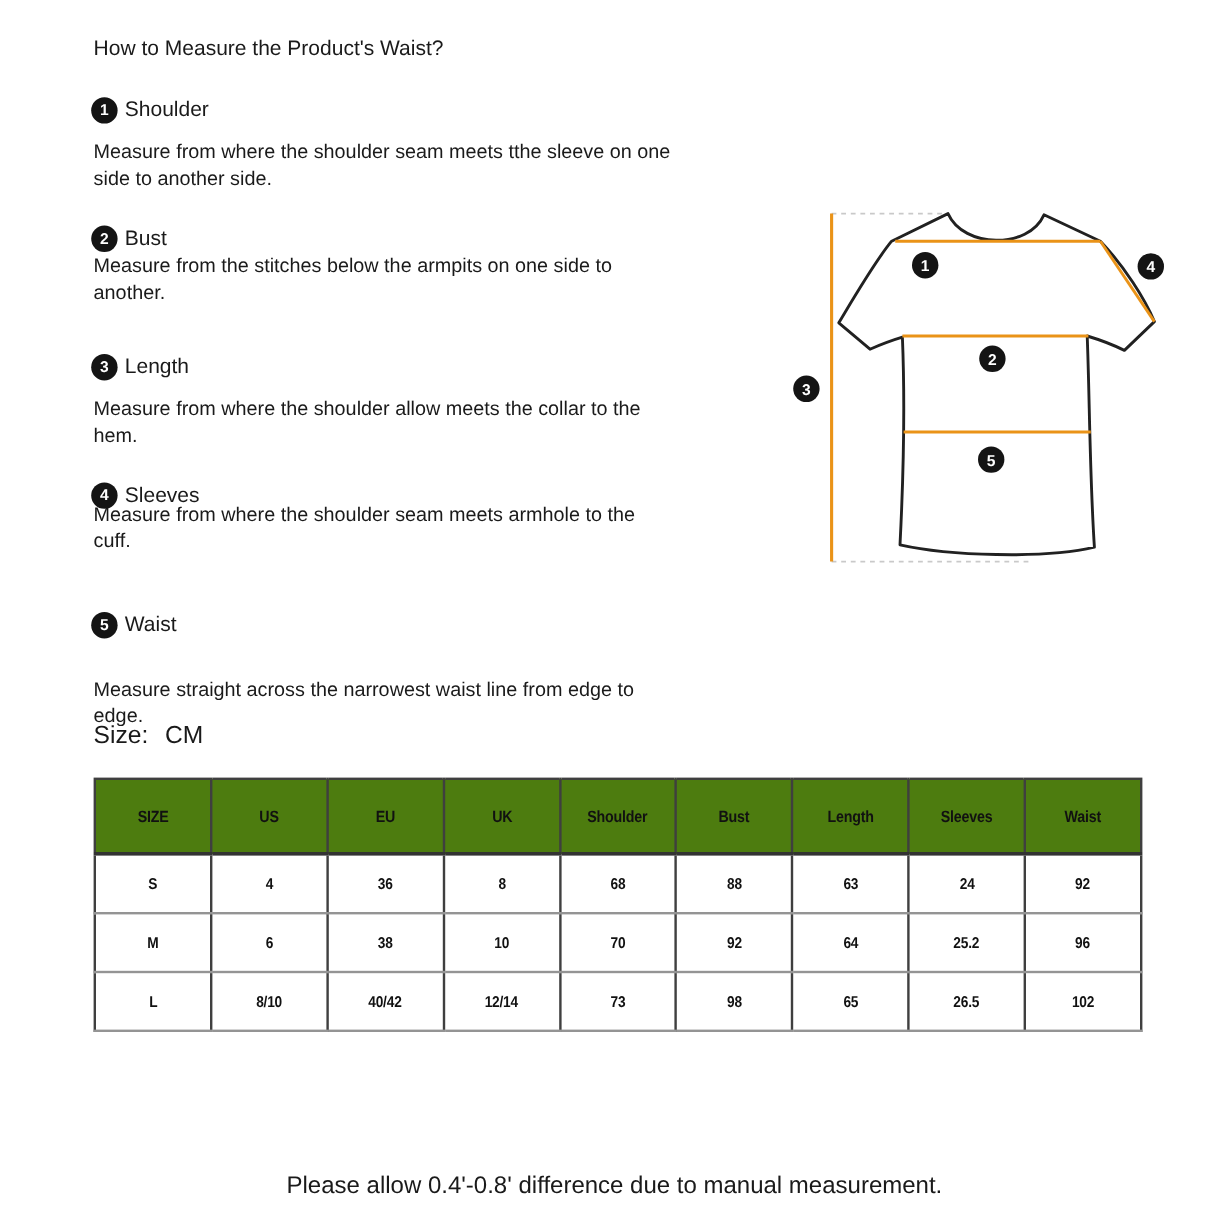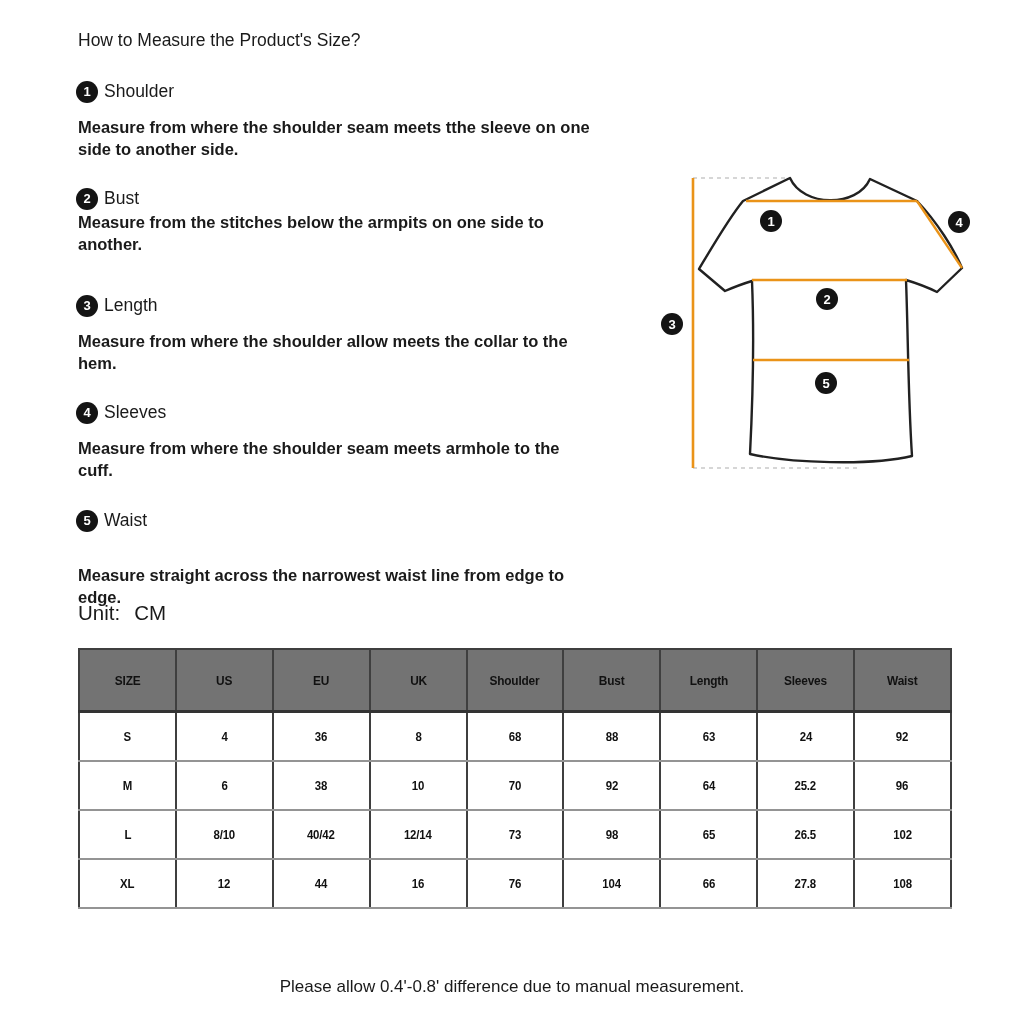--- a/index.html
+++ b/index.html
@@ -19,21 +19,21 @@
   .badge {
     width:22px; height:22px; border-radius:50%;
     background:#141414; color:#ffffff;
     font-size:13px; font-weight:700;
     display:flex; align-items:center; justify-content:center;
     flex:0 0 auto;
   }
   .instr-label { font-size:17.5px; color:#1a1a1a; }
   .para {
     position:absolute; left:78px; margin:0; width:560px;
-    font-size:16.5px; line-height:22px; white-space:pre-line; color:#1a1a1a;font-weight:bold;
+    font-size:16.5px; line-height:22px; white-space:pre-line; color:#1a1a1a;
   }
   .unit-line { position:absolute; left:78px; top:601px; font-size:20.5px; color:#1a1a1a; }
   .unit-value { margin-left:14px;margin-top:32px; }
 
   
   .diagram { position:absolute; left:640px; top:150px; width:384px; height:340px; }
   .diagram svg { position:absolute; left:0; top:0; }
   .dbadge {
     position:absolute; width:22px; height:22px; border-radius:50%;
     background:#141414; color:#ffffff; font-size:13px; font-weight:700;
@@ -45,38 +45,38 @@
   table.size-table {
     border-collapse:collapse; table-layout:fixed; width:874px;
     border:2px solid #3f3f3f;
   }
   table.size-table th, table.size-table td {
     border-left:2px solid #3f3f3f; border-right:2px solid #3f3f3f;
     text-align:center; vertical-align:middle; padding:0;
     color:#111111;
   }
   table.size-table th {
-    background:#737373; height:60px; font-size:13.5px; font-weight:700;
+    background:#4d7c0f; height:60px; font-size:13.5px; font-weight:700;
     border-bottom:3px solid #333333;
   }
   table.size-table td {
     background:#ffffff; height:47px; font-size:13px; font-weight:700;
     border-bottom:2px solid #949494;
   }
   .cond { display:inline-block; transform:scaleX(0.88); letter-spacing:-0.2px; }
 
   .footer-note {
     position:absolute; left:0; right:0; top:977px;
-    text-align:center; font-size:17px; color:#1a1a1a;
+    text-align:center; font-size:20px; color:#1a1a1a;
   }
 </style>
 </head>
 <body>
 
-<h1 class="page-title">How to Measure the Product's Size?</h1>
+<h1 class="page-title">How to Measure the Product's Waist?</h1>
 
 <div class="instr-head" style="top:80px">
   <span class="badge">1</span>
   <span class="instr-label">Shoulder</span>
 </div>
 <p class="para" style="top:116px">Measure from where the shoulder seam meets tthe sleeve on one
 side to another side.</p>
 
 <div class="instr-head" style="top:187px">
   <span class="badge">2</span>
@@ -89,32 +89,32 @@
   <span class="badge">3</span>
   <span class="instr-label">Length</span>
 </div>
 <p class="para" style="top:330px">Measure from where the shoulder allow meets the collar to the
 hem.</p>
 
 <div class="instr-head" style="top:401px">
   <span class="badge">4</span>
   <span class="instr-label">Sleeves</span>
 </div>
-<p class="para" style="top:437px">Measure from where the shoulder seam meets armhole to the
+<p class="para" style="top:418px">Measure from where the shoulder seam meets armhole to the
 cuff.</p>
 
 <div class="instr-head" style="top:509px">
   <span class="badge">5</span>
   <span class="instr-label">Waist</span>
 </div>
 <p class="para" style="top:564px">Measure straight across the narrowest waist line from edge to
 edge.</p>
 
 <div class="unit-line">
-  <span>Unit:</span><span class="unit-value">CM</span>
+  <span>Size:</span><span class="unit-value">CM</span>
 </div>
 
 <div class="diagram">
   <svg width="384" height="340" viewBox="0 0 384 340">
 
     <line x1="53" y1="28" x2="149" y2="28" stroke="#c9c9c9" stroke-width="1.5" stroke-dasharray="4 4"></line>
     <line x1="53" y1="318" x2="218" y2="318" stroke="#c9c9c9" stroke-width="1.5" stroke-dasharray="4 4"></line>
 
     <line x1="53" y1="28" x2="53" y2="318" stroke="#EA9318" stroke-width="2.6"></line>
 
@@ -184,28 +184,17 @@
           <td><span class="cond">L</span></td>
           <td><span class="cond">8/10</span></td>
           <td><span class="cond">40/42</span></td>
           <td><span class="cond">12/14</span></td>
           <td><span class="cond">73</span></td>
           <td><span class="cond">98</span></td>
           <td><span class="cond">65</span></td>
           <td><span class="cond">26.5</span></td>
           <td><span class="cond">102</span></td>
         </tr>
-        <tr>
-          <td><span class="cond">XL</span></td>
-          <td><span class="cond">12</span></td>
-          <td><span class="cond">44</span></td>
-          <td><span class="cond">16</span></td>
-          <td><span class="cond">76</span></td>
-          <td><span class="cond">104</span></td>
-          <td><span class="cond">66</span></td>
-          <td><span class="cond">27.8</span></td>
-          <td><span class="cond">108</span></td>
-        </tr>
       </tbody>
   </table>
 </div>
 
 <div class="footer-note">Please allow 0.4'-0.8' difference due to manual measurement.</div>
 
 </body></html>

